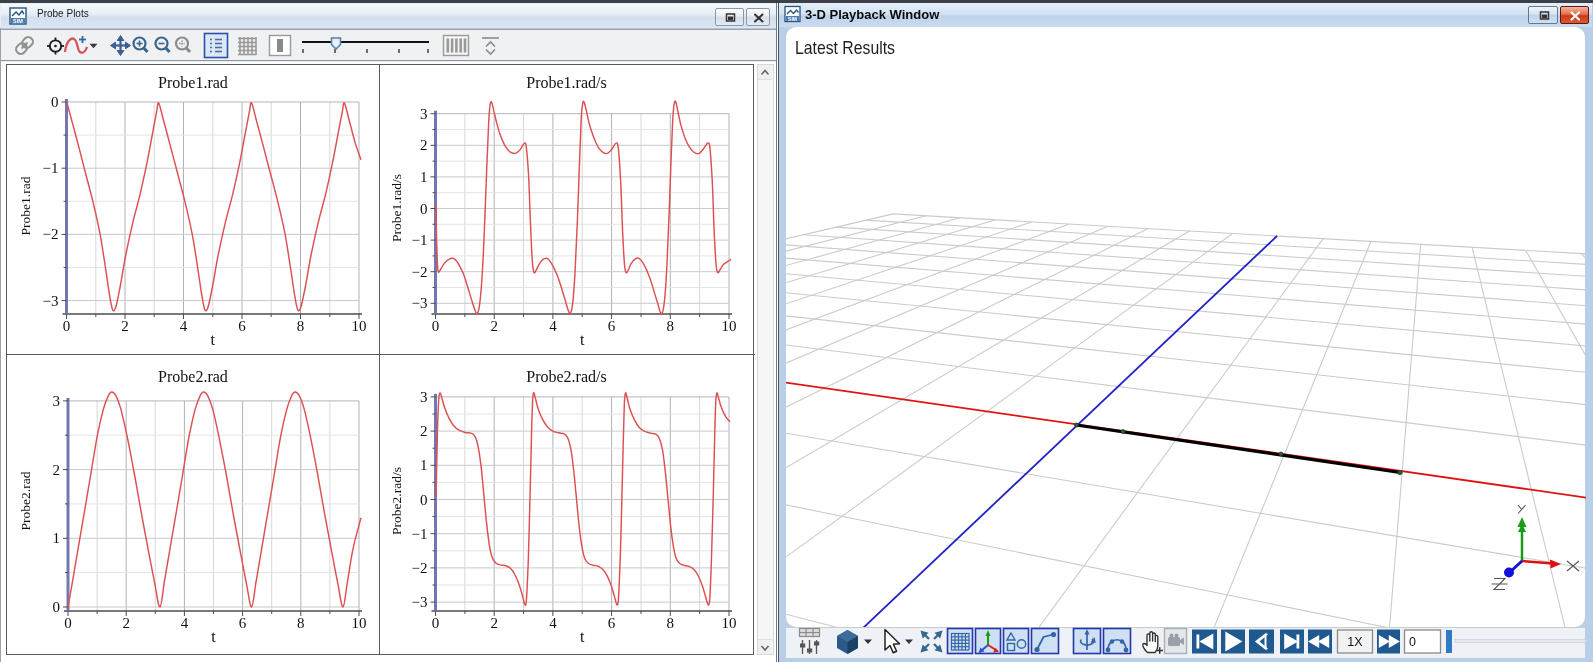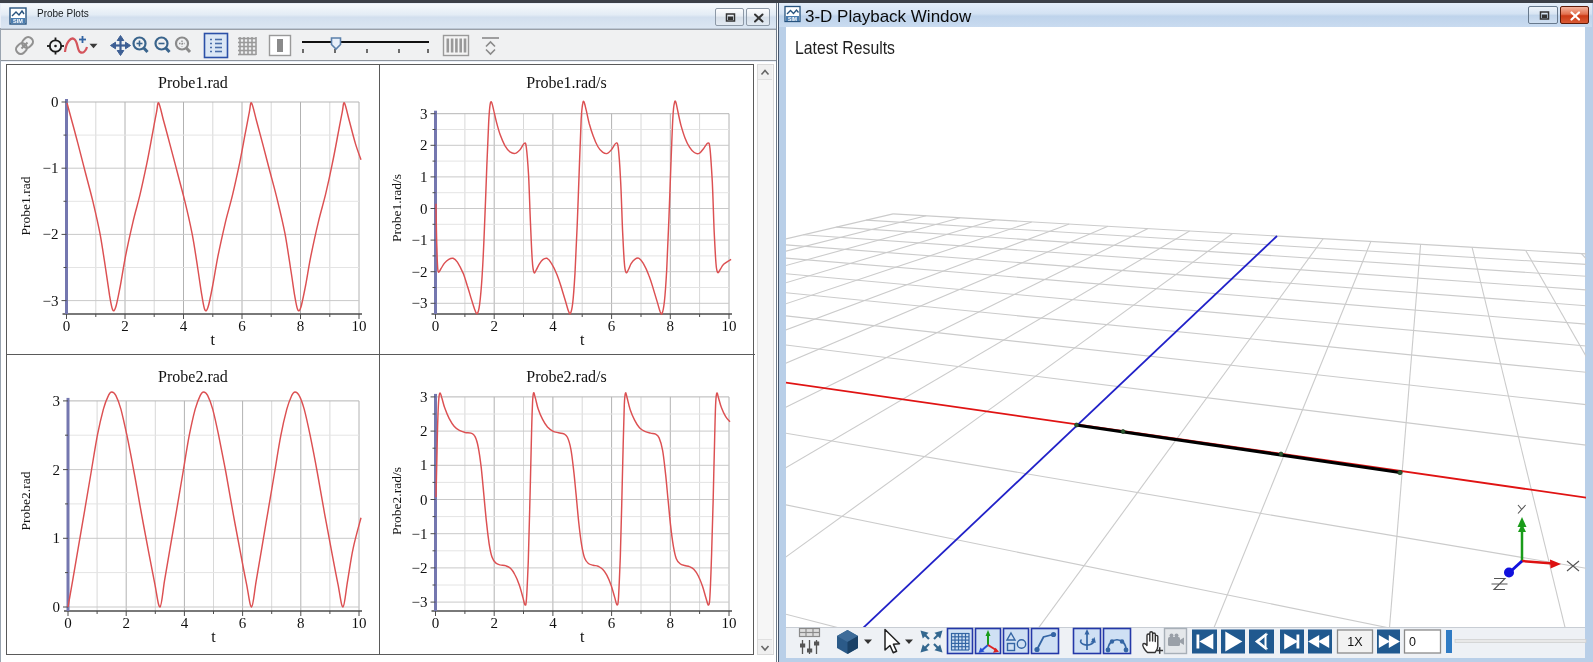--- a/index.html
+++ b/index.html
@@ -20,22 +20,22 @@
 #plotborder { left:5px; top:2px; width:748px; height:591px; border:1px solid #5a5a5a; background:#fff; }
 #pdivv { left:378px; top:2px; width:1px; height:591px; background:#5a5a5a; }
 #pdivh { left:5px; top:292px; width:749px; height:1px; background:#5a5a5a; }
 
 #lscroll { left:756px; top:2px; width:17px; height:591px; background:#f6f6f6; border:1px solid #d9d9d9; }
 .sbtn { position:absolute; left:0; width:14px; height:15px; background:#f0f0f0; }
 
 #rwin { left:778px; top:3px; width:815px; height:659px; background:#b9cfe8; }
 #rtitle { left:1px; top:0px; width:813px; height:24px;
   background:linear-gradient(#e4eefa 0%, #d3e2f3 45%, #bed3eb 55%, #c9dbf0 100%); }
-#rtitle .txt { position:absolute; left:26px; top:4px; font-size:17px; color:#0a0a0a; }
-#rcontent { left:8px; top:24px; width:799px; height:600px; background:#fff; }
+#rtitle .txt { position:absolute; left:26px; top:4px; font-size:13px; color:#0a0a0a;font-weight:bold; }
+#rcontent { left:8px; top:24px; width:799px; height:600px; background:#fff;border-radius:10px; }
 #rtoolbar { left:8px; top:624px; width:799px; height:31px; background:#eef1f5; border-top:1px solid #c8cdd4; }
 #latest { position:absolute; left:9px; top:10px; font-size:19px; color:#1f1f1f; transform:scale(0.83,1); transform-origin:0 0; }
 svg { position:absolute; left:0; top:0; }
 </style></head>
 <body>
 <div id="page">
 <div class="abs" id="topsliver"></div>
 <div class="abs" style="left:778px;top:3px;width:1px;height:659px;background:#46566c;z-index:5;"></div>
 <div class="abs" style="left:0;top:28px;width:1px;height:634px;background:#9aa4b0;z-index:5;"></div>
 

